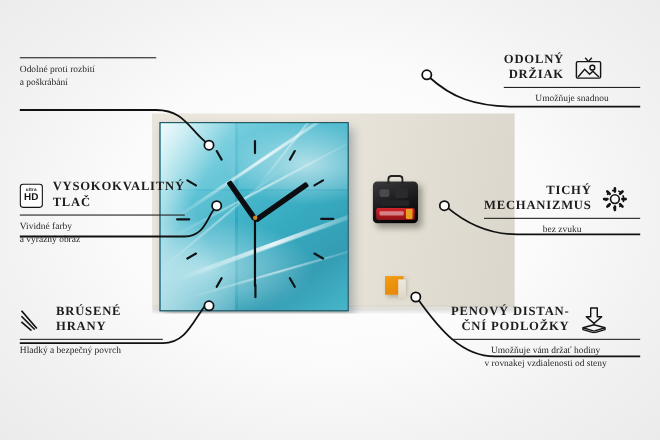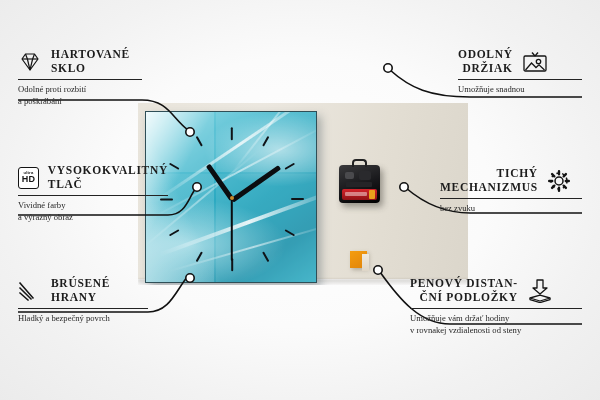--- a/index.html
+++ b/index.html
@@ -114,21 +114,21 @@
     letter-spacing:.7px; color:#1c1c1c; text-transform:uppercase;
   }
   .feat.right .titles { text-align:right; }
   .feat .rule {
     height:1.4px; background:#232323; margin-top:4px; width:100%;
   }
   .feat .desc {
     font-family:"Liberation Serif", serif;
     font-size:8.6px; line-height:11.4px; color:#272727; margin-top:4px;
   }
-  .feat.right .desc { text-align:left; }
+  .feat.right .desc { text-align:center; }
   .ico { flex:0 0 auto; display:block; }
 
   .hd-badge {
     width:24px; height:22px; border:1.6px solid #141414; border-radius:3px;
     display:flex; flex-direction:column; align-items:center; justify-content:center;
     background:#fff;
   }
   .hd-badge .u { font-family:"Liberation Sans",sans-serif; font-size:4.2px; font-weight:700; letter-spacing:.2px; color:#141414; line-height:4.5px;}
   .hd-badge .h { font-family:"Liberation Sans",sans-serif; font-size:9px; font-weight:700; letter-spacing:.2px; color:#141414; line-height:9.5px;}
 </style>
@@ -197,34 +197,20 @@
       <circle cx="190" cy="132" r="4.2"></circle>
       <circle cx="197" cy="187" r="4.2"></circle>
       <circle cx="190" cy="278" r="4.2"></circle>
       <circle cx="388" cy="68" r="4.2"></circle>
       <circle cx="404" cy="187" r="4.2"></circle>
       <circle cx="378" cy="270" r="4.2"></circle>
     </g>
   </svg>
 
   <div class="feat left" style="left:18px; top:48px; width:124px;">
-    <div class="head">
-      <svg class="ico" width="24" height="20" viewBox="0 0 24 20">
-        <g stroke="#141414" stroke-width="1.2" fill="none" stroke-linejoin="round">
-          <path d="M4 7 L12 18 L20 7 L16.5 2 H7.5 Z"></path>
-          <path d="M4 7 H20"></path>
-            <path d="M7.5 2 L9.4 7 L12 18"></path>
-            <path d="M16.5 2 L14.6 7 L12 18"></path>
-        </g>
-      </svg>
-      <div class="titles">
-        <div>HARTOVANÉ</div>
-        <div>SKLO</div>
-      </div>
-    </div>
     <div class="rule"></div>
     <div class="desc">
       <div>Odolné proti rozbití</div>
       <div>a poškrábání</div>
     </div>
   </div>
 
   <div class="feat left" style="left:18px; top:164px; width:150px;">
     <div class="head">
       <span class="hd-badge">

